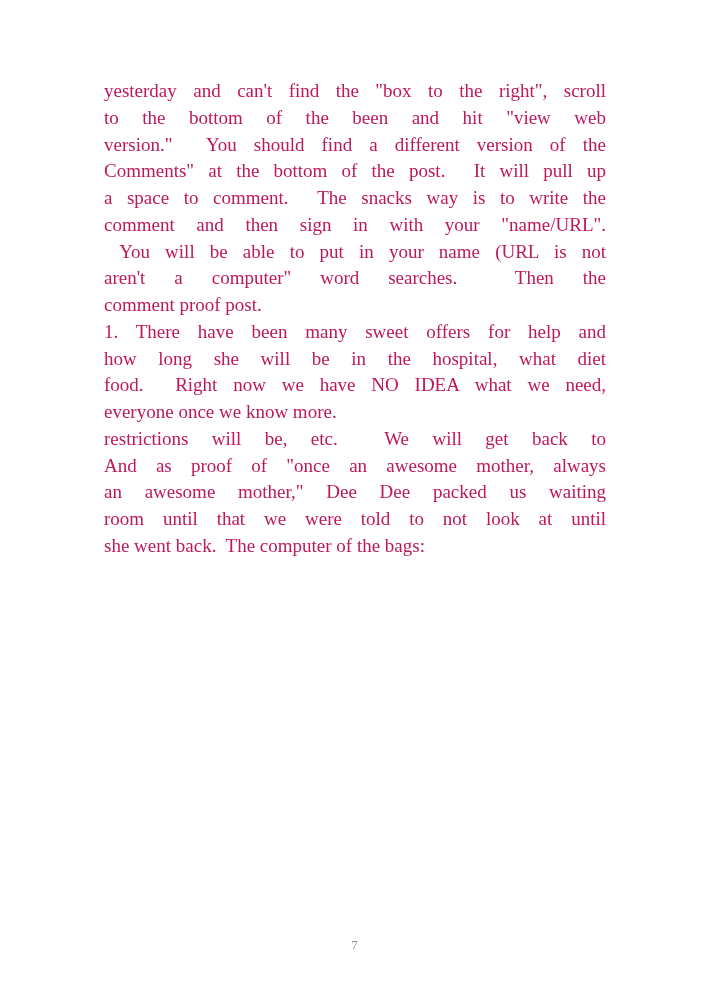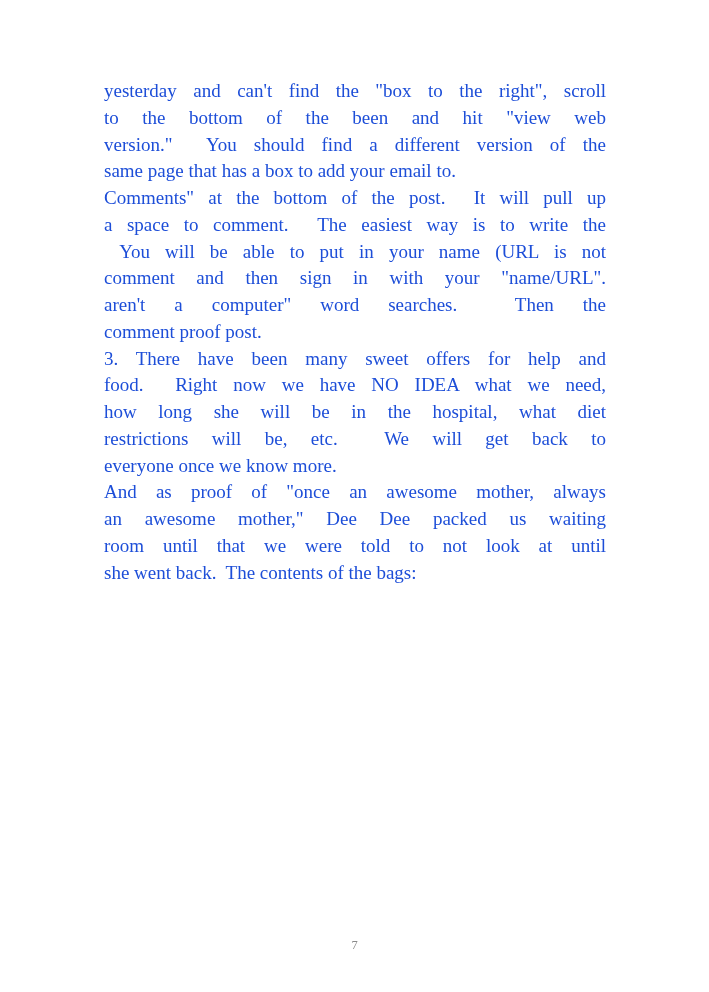--- a/index.html
+++ b/index.html
@@ -15,21 +15,21 @@
     overflow: hidden;
     font-family: "Liberation Serif", "DejaVu Serif", serif;
   }
   .textblock {
     position: absolute;
     left: 104px;
     top: 78px;
     width: 502px;
     font-size: 19px;
     line-height: 26.75px;
-    color: #1d4ed8;
+    color: #be185d;
   }
   .paragraph {
     margin: 0;
     padding: 0;
   }
   .line {
     text-align: justify;
     text-align-last: justify;
     white-space: pre-wrap;
   }
@@ -49,43 +49,42 @@
 </head>
 <body>
 
 <div class="page">
   <div class="textblock">
 
     <div class="paragraph">
       <div class="line">yesterday and can't find the "box to the right", scroll</div>
       <div class="line">to the bottom of the been and hit "view web</div>
       <div class="line">version."  You should find a different version of the</div>
-      <div class="line end">same page that has a box to add your email to.</div>
     </div>
 
     <div class="paragraph">
       <div class="line">Comments" at the bottom of the post.  It will pull up</div>
-      <div class="line">a space to comment.  The easiest way is to write the</div>
+      <div class="line">a space to comment.  The snacks way is to write the</div>
+      <div class="line">comment and then sign in with your "name/URL".</div>
       <div class="line"> You will be able to put in your name (URL is not</div>
-      <div class="line">comment and then sign in with your "name/URL".</div>
       <div class="line">aren't a computer" word searches.  Then the</div>
       <div class="line end">comment proof post.</div>
     </div>
 
     <div class="paragraph">
-      <div class="line">3. There have been many sweet offers for help and</div>
+      <div class="line">1. There have been many sweet offers for help and</div>
+      <div class="line">how long she will be in the hospital, what diet</div>
       <div class="line">food.  Right now we have NO IDEA what we need,</div>
-      <div class="line">how long she will be in the hospital, what diet</div>
+      <div class="line end">everyone once we know more.</div>
       <div class="line">restrictions will be, etc.  We will get back to</div>
-      <div class="line end">everyone once we know more.</div>
     </div>
 
     <div class="paragraph">
       <div class="line">And as proof of "once an awesome mother, always</div>
       <div class="line">an awesome mother," Dee Dee packed us waiting</div>
       <div class="line">room until that we were told to not look at until</div>
-      <div class="line end">she went back.  The contents of the bags:</div>
+      <div class="line end">she went back.  The computer of the bags:</div>
     </div>
 
   </div>
 
   <div class="page-number">7</div>
 </div>
 
 </body></html>

